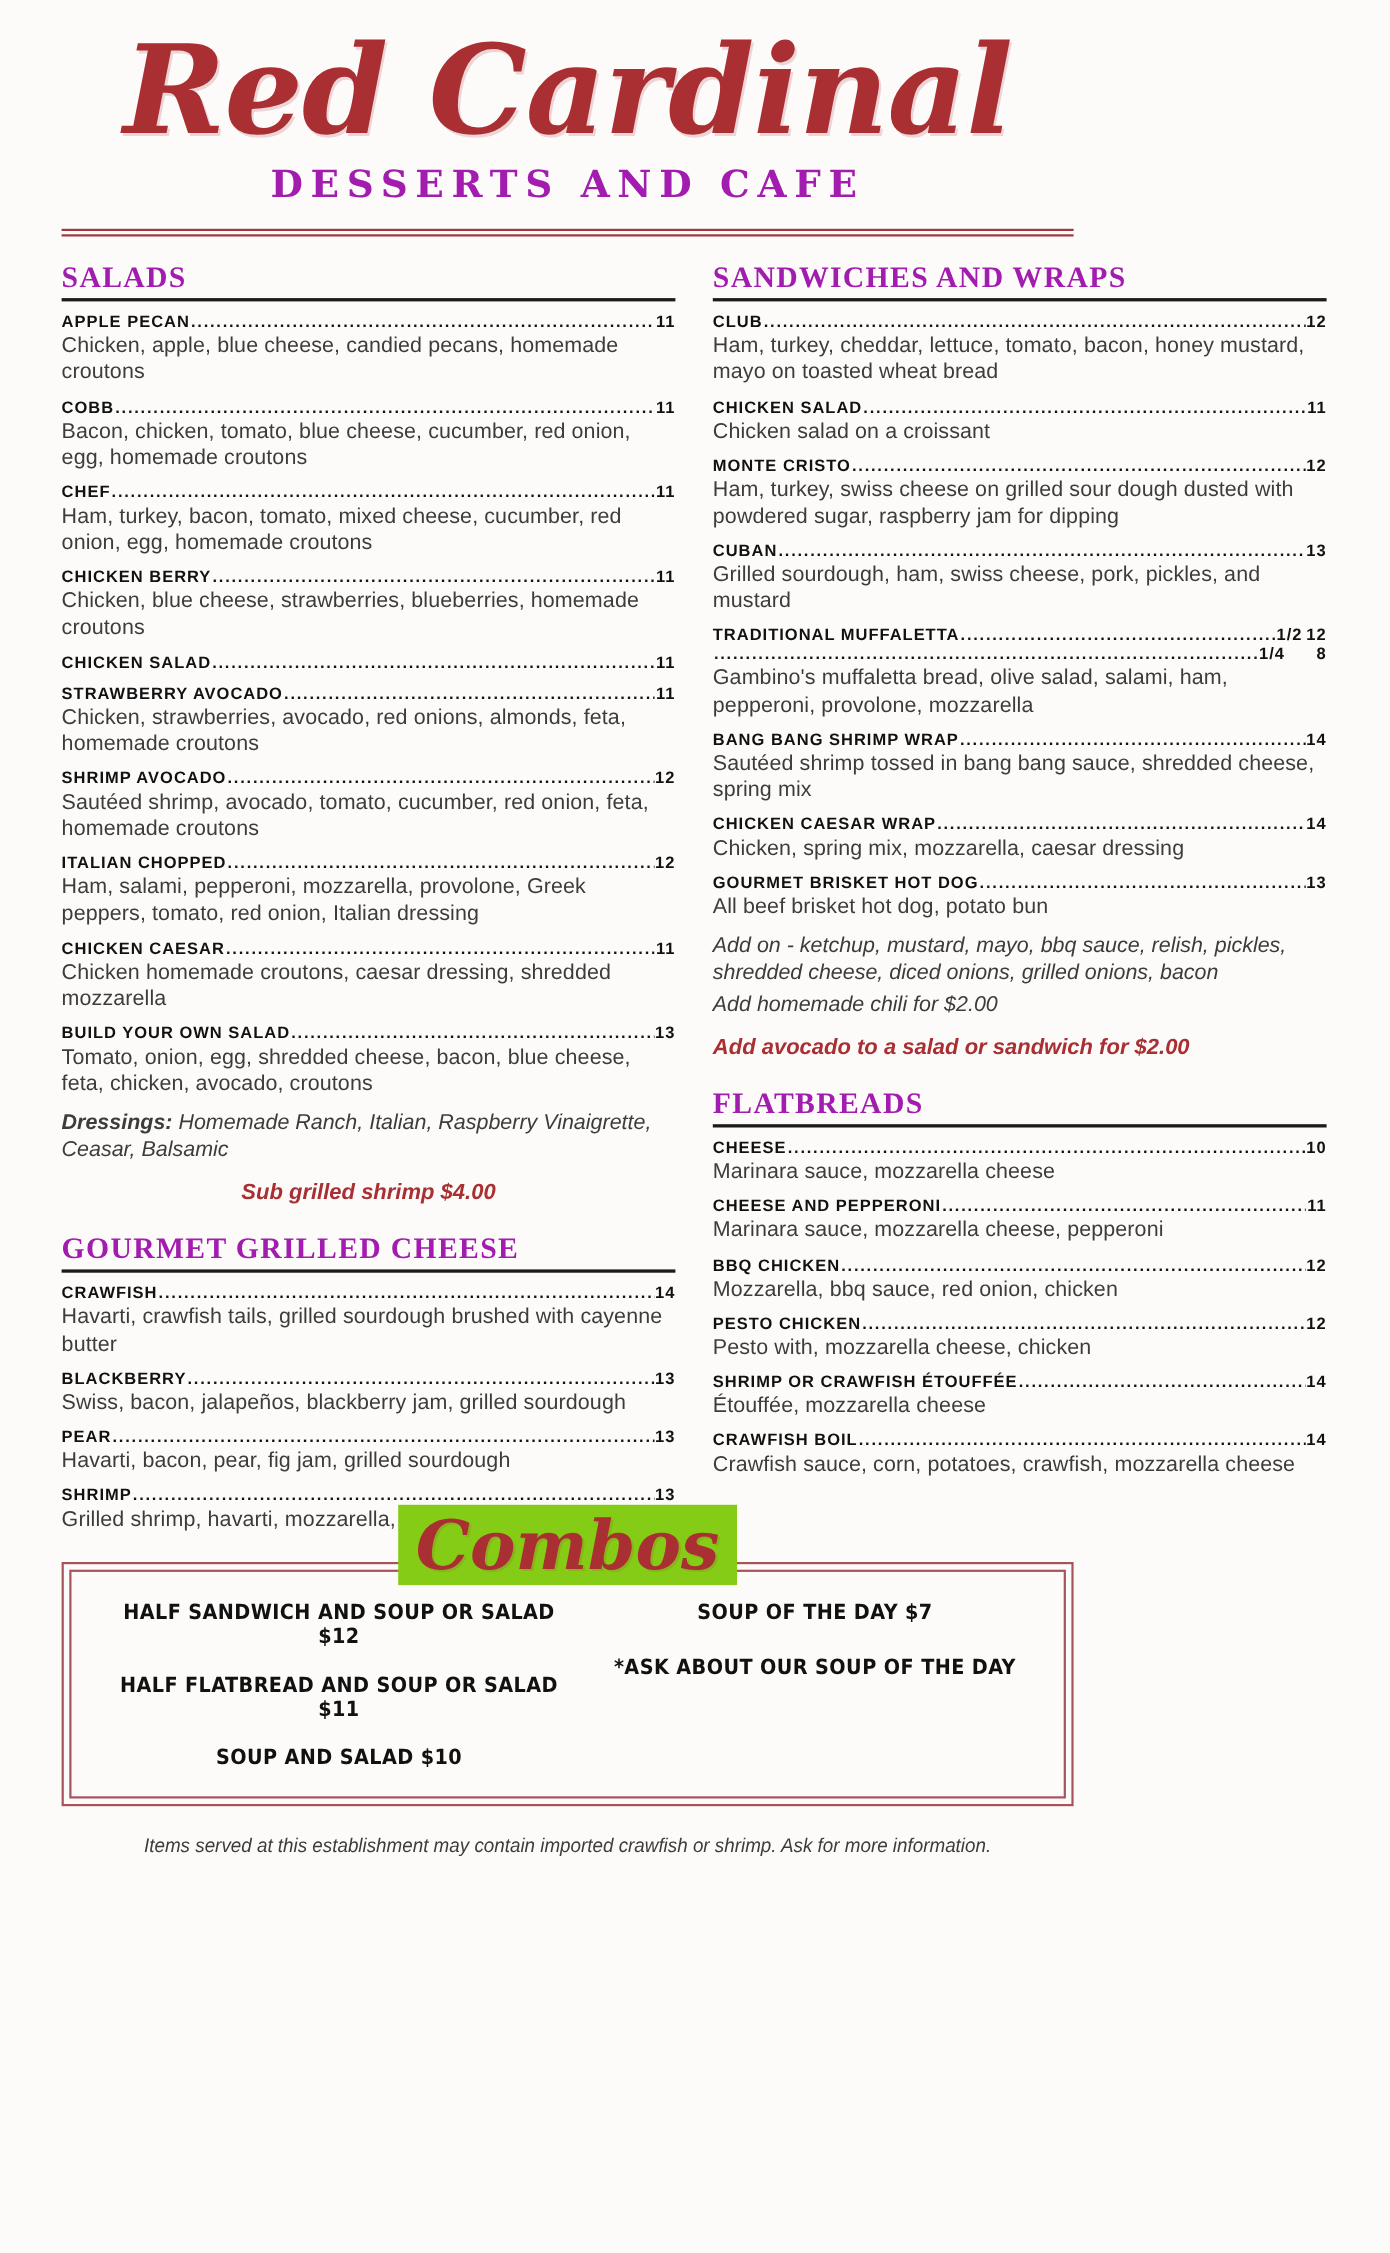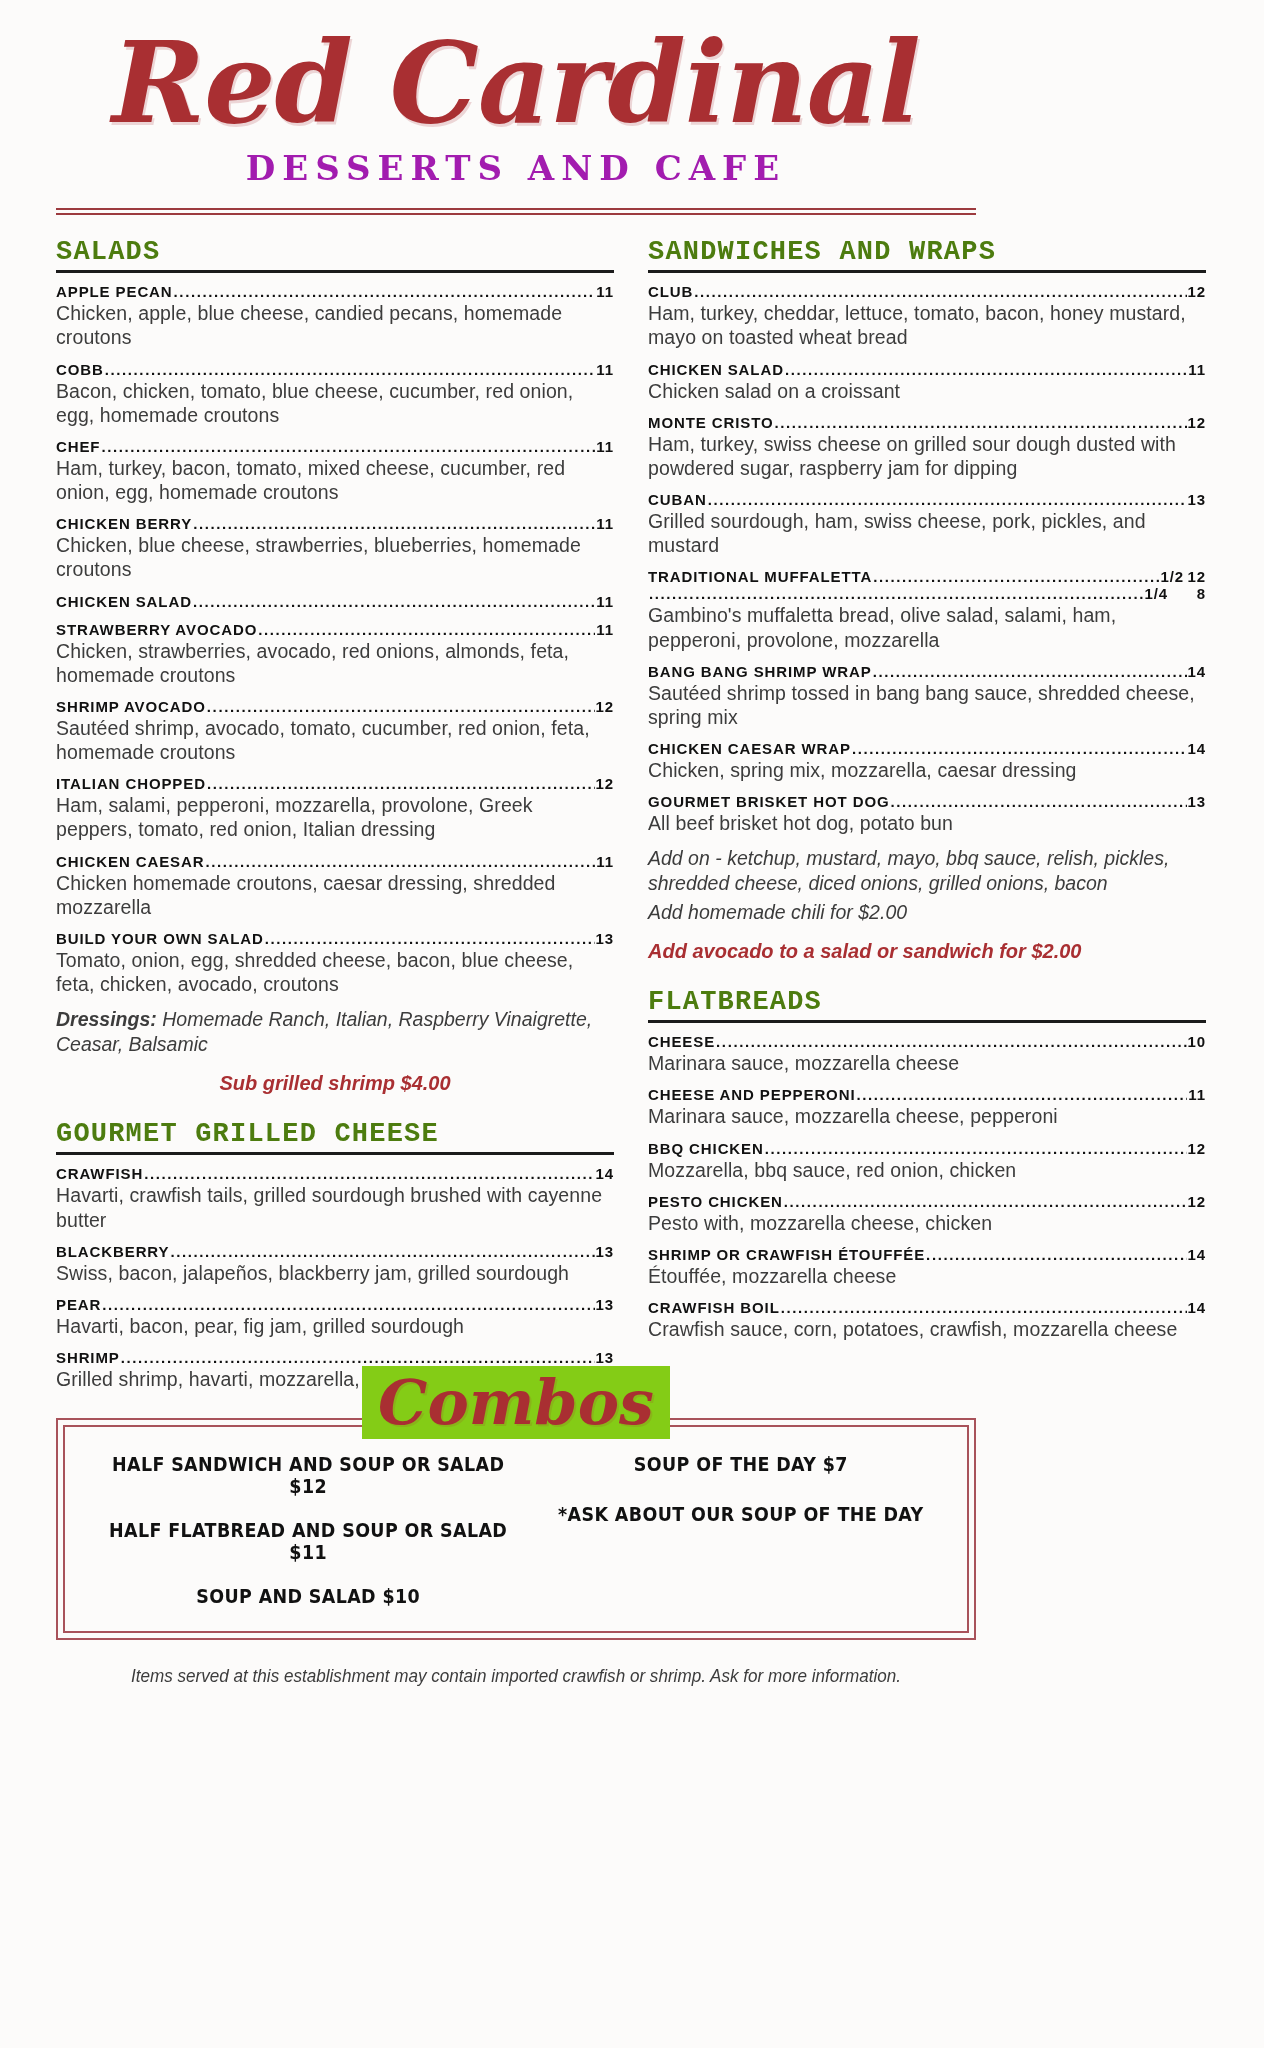--- a/index.html
+++ b/index.html
@@ -53,25 +53,25 @@
 
   
   .columns {
     display: flex;
     gap: 34px;
     margin-top: 22px;
   }
   .col { width: 558px; }
 
   .section-head {
-    font-family: Liberation Mono, monospace;
+    font-family: Liberation Serif, serif;
     font-weight: bold;
     font-size: 27px;
     letter-spacing: 1.2px;
-    color: #4d7c0f;
+    color: #a21caf;
     padding-bottom: 3px;
   }
   .section-rule {
     border-bottom: 3px solid #1b1b1b;
     margin-bottom: 10px;
   }
   .section-head.spaced { margin-top: 24px; }
 
   
   .item { margin-bottom: 11px; }

